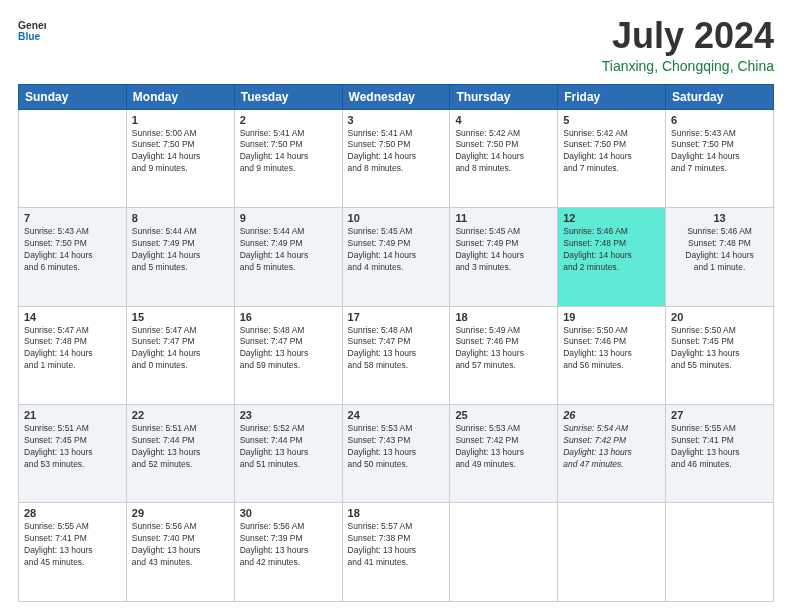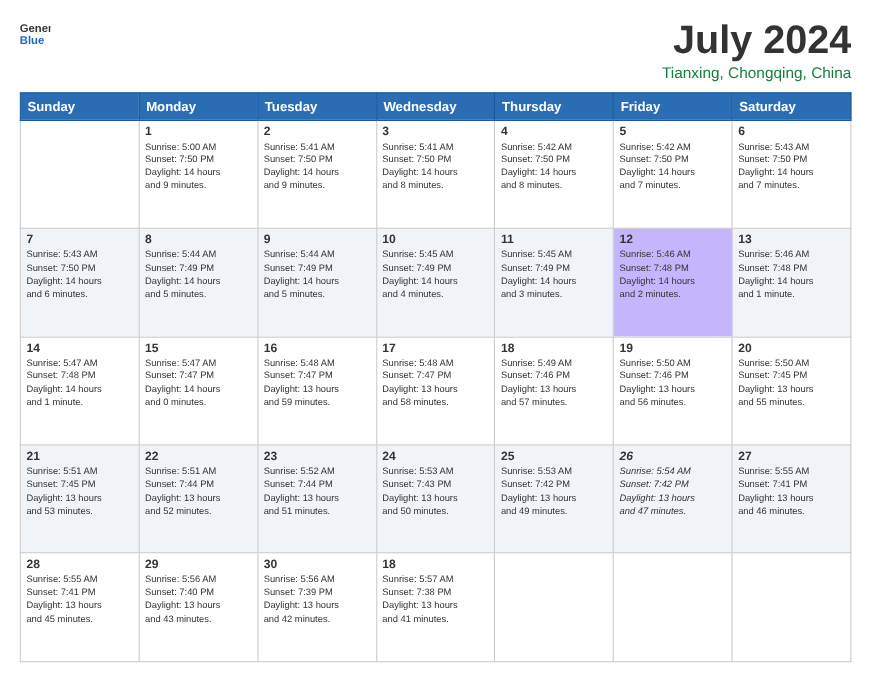--- a/index.html
+++ b/index.html
@@ -195,28 +195,28 @@
 Daylight: 14 hours
 and 4 minutes.</div>
           </td>
           <td style="background: rgb(240, 244, 248);">
             <span class="day-number">11</span>
             <div class="day-info" style="white-space: pre-line;">Sunrise: 5:45 AM
 Sunset: 7:49 PM
 Daylight: 14 hours
 and 3 minutes.</div>
           </td>
-          <td style="background: #c4b5fd;">
+          <td style="background: #5eead4;">
             <span class="day-number">12</span>
             <div class="day-info" style="white-space: pre-line;">Sunrise: 5:46 AM
 Sunset: 7:48 PM
 Daylight: 14 hours
 and 2 minutes.</div>
           </td>
-          <td style="background: rgb(240, 244, 248);">
+          <td style="background: rgb(240, 244, 248); text-align: center;">
             <span class="day-number">13</span>
             <div class="day-info" style="white-space: pre-line;">Sunrise: 5:46 AM
 Sunset: 7:48 PM
 Daylight: 14 hours
 and 1 minute.</div>
           </td>
         </tr>
         <tr>
           <td style="background: rgb(255, 255, 255);">
             <span class="day-number">14</span>

